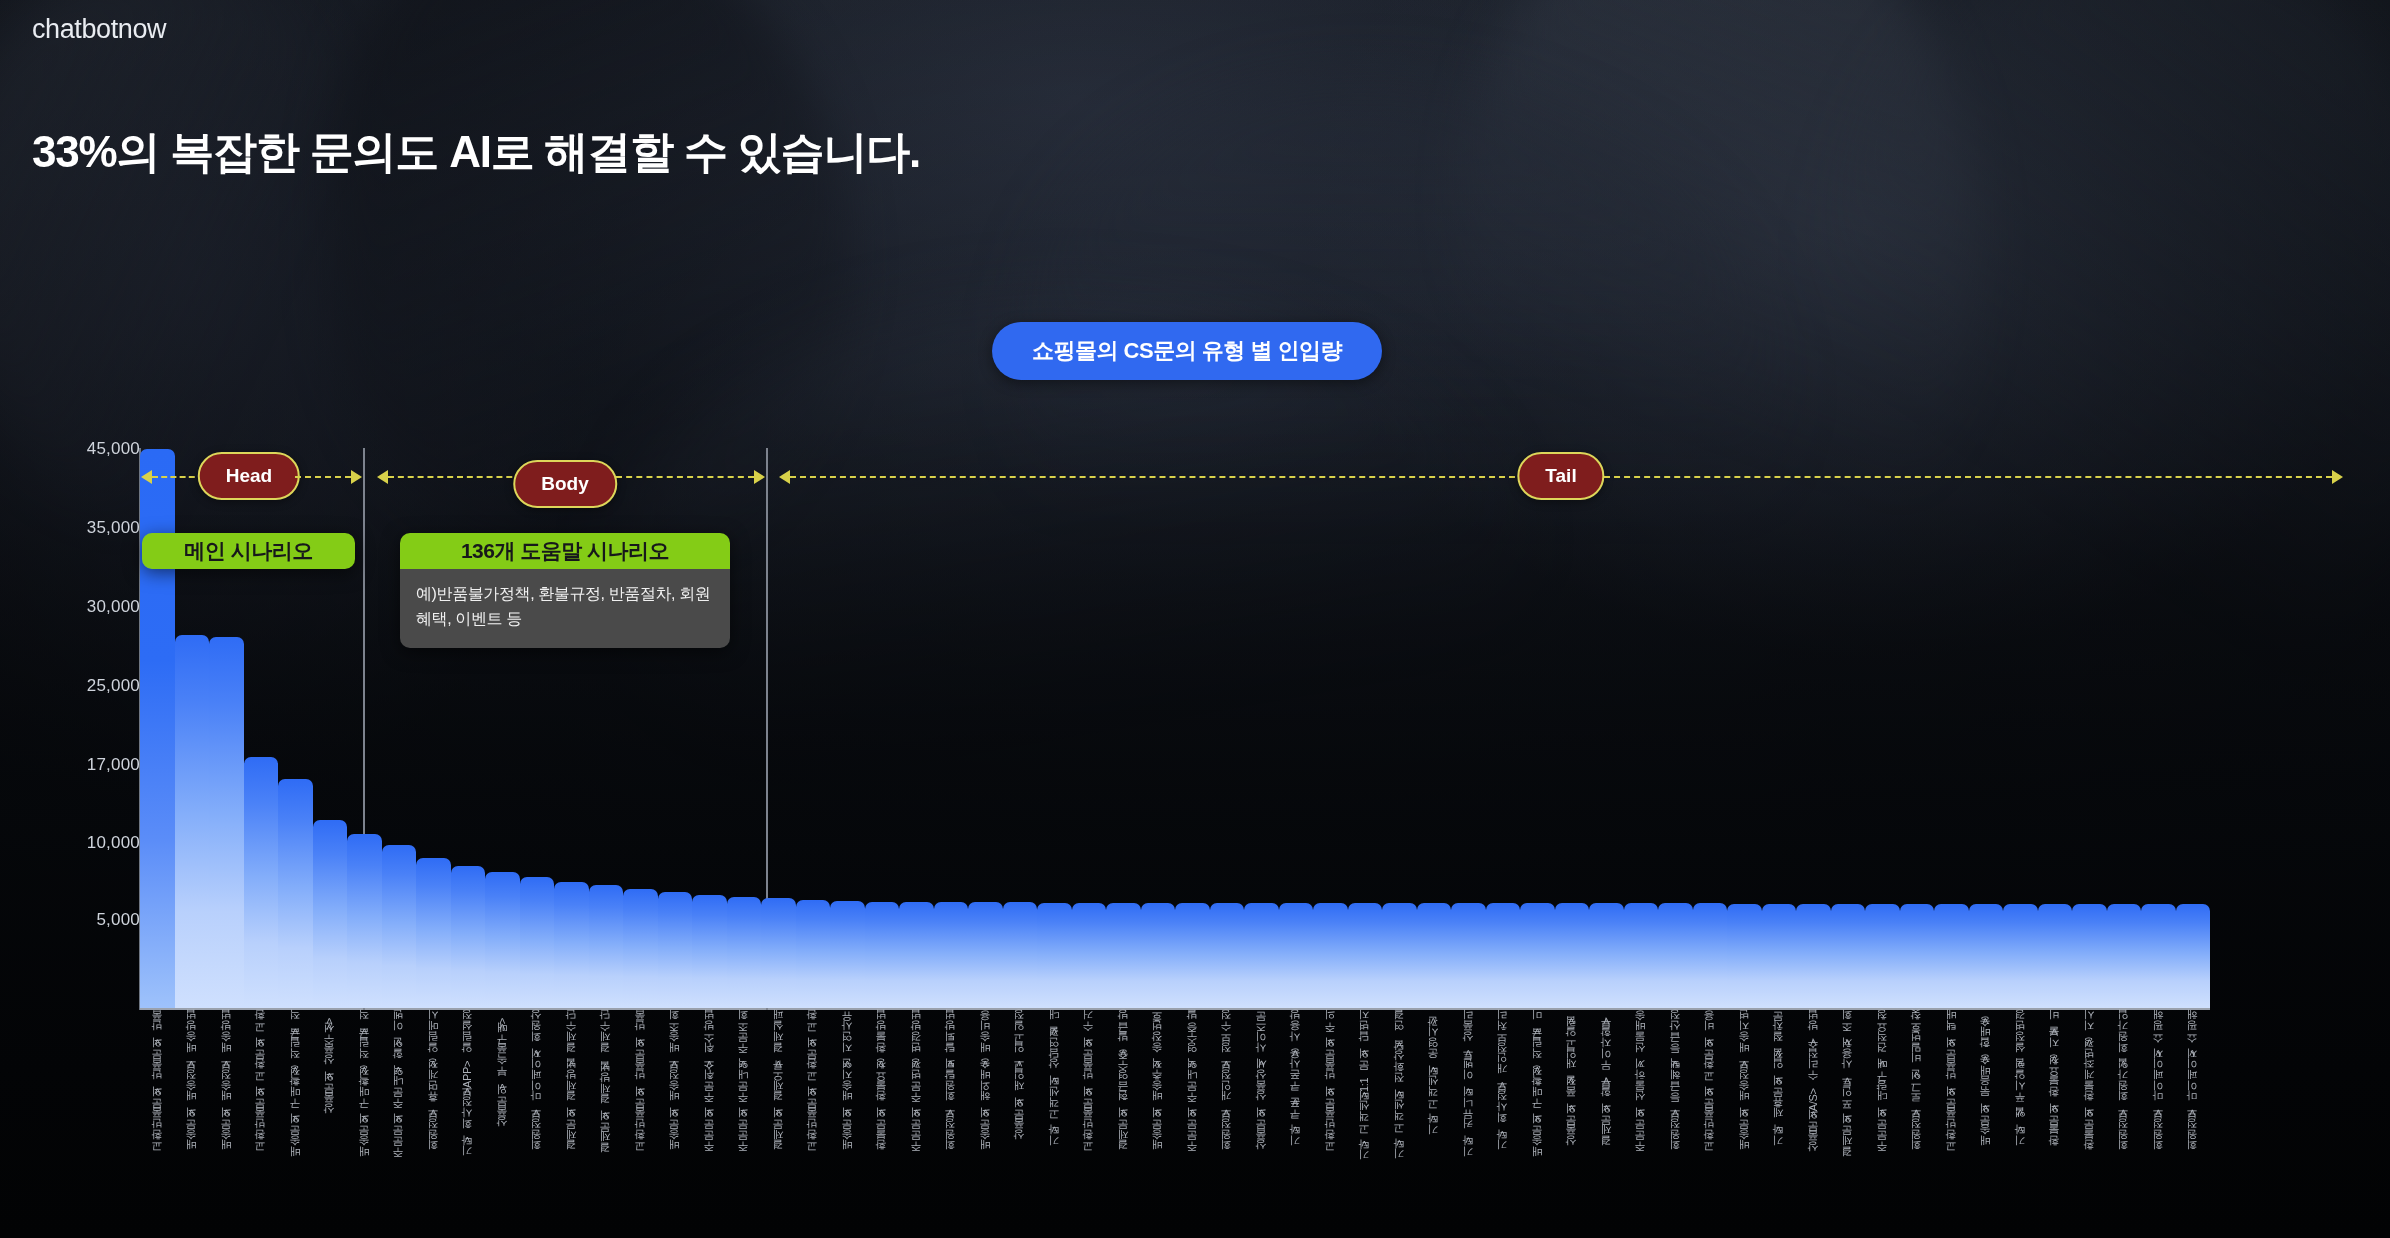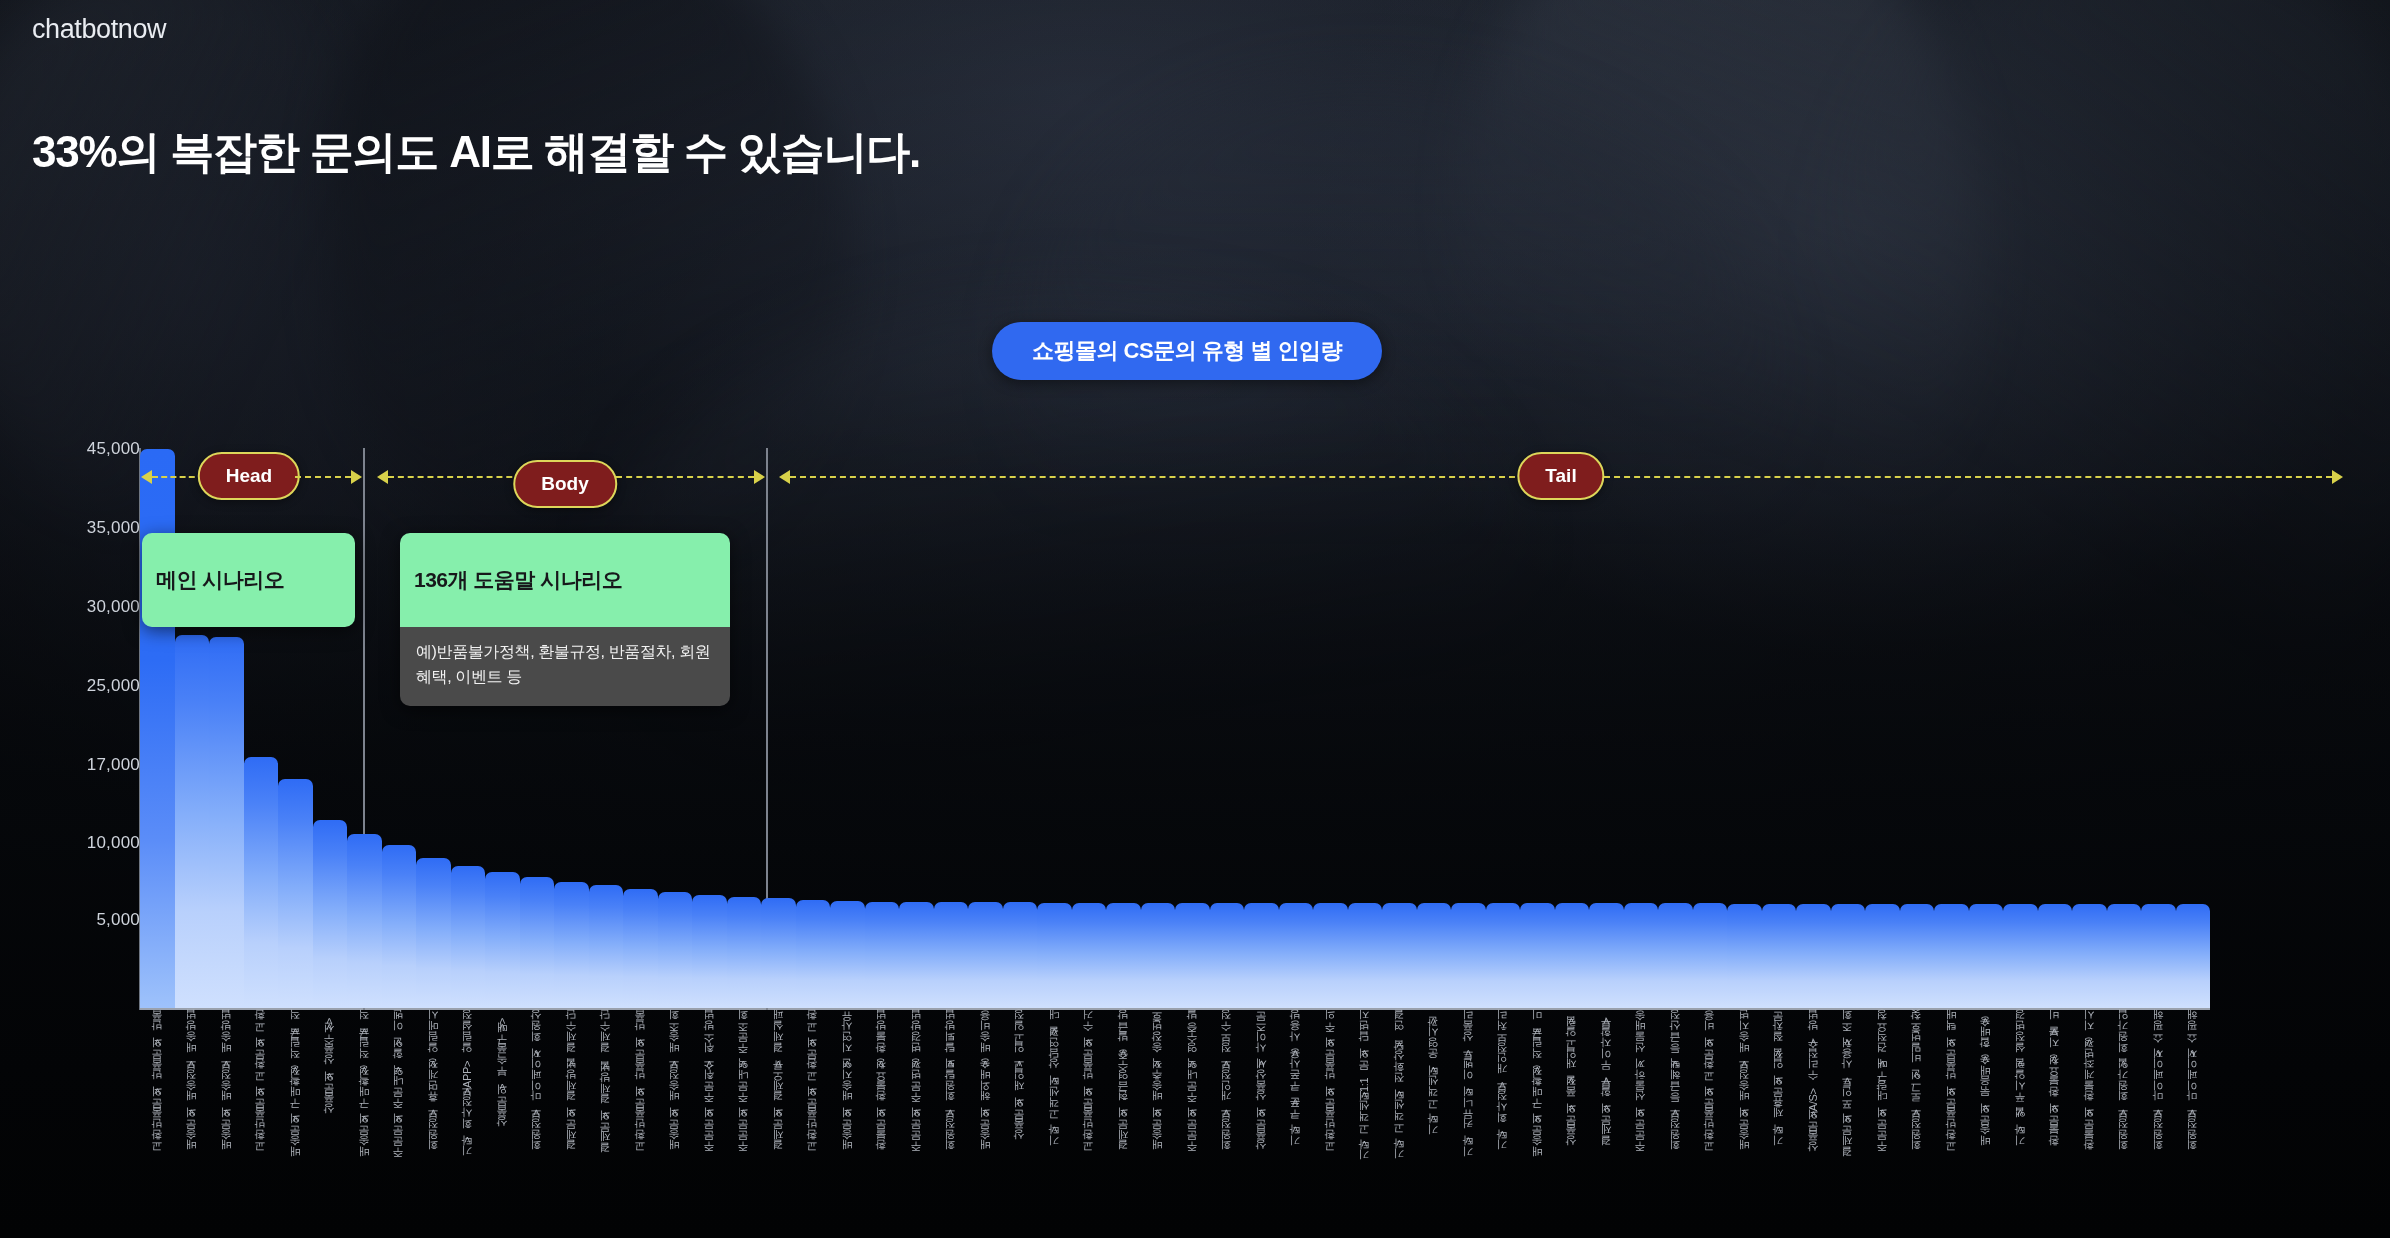--- a/index.html
+++ b/index.html
@@ -139,23 +139,23 @@
     padding:11px 26px; border-radius:30px; white-space:nowrap;
     box-shadow:0 2px 8px rgba(0,0,0,.4);
   }
 
   
   .card {
     position:absolute; border-radius:10px; overflow:hidden;
     box-shadow:0 4px 18px rgba(0,0,0,.55);
   }
   .card .head {
-    background:#86efac; color:#17181b;
+    background:#84cc16; color:#17181b;
     font-size:21px; font-weight:700; letter-spacing:-.5px;
-    text-align:left; padding:33px 14px;
+    text-align:center; padding:4px 14px;
   }
   .card .body {
     background:#4a4a4a; color:#f1f1f1;
     font-size:16px; line-height:1.55; letter-spacing:-.4px;
     padding:13px 16px 16px 16px;
   }
 
   
   #xticks {
     position:absolute; left:140px; top:1018px; width:2070px; height:220px;

